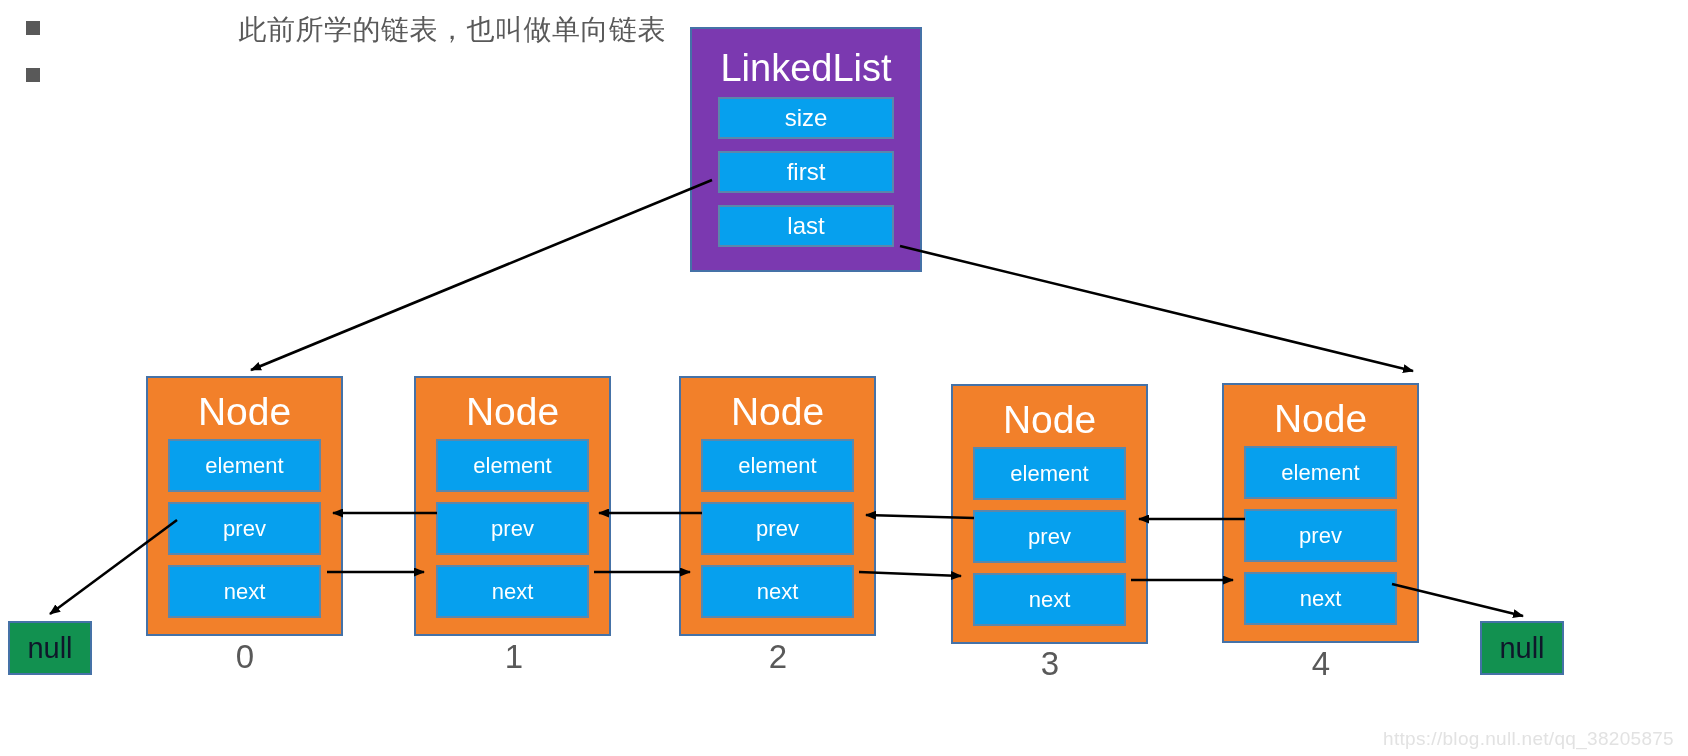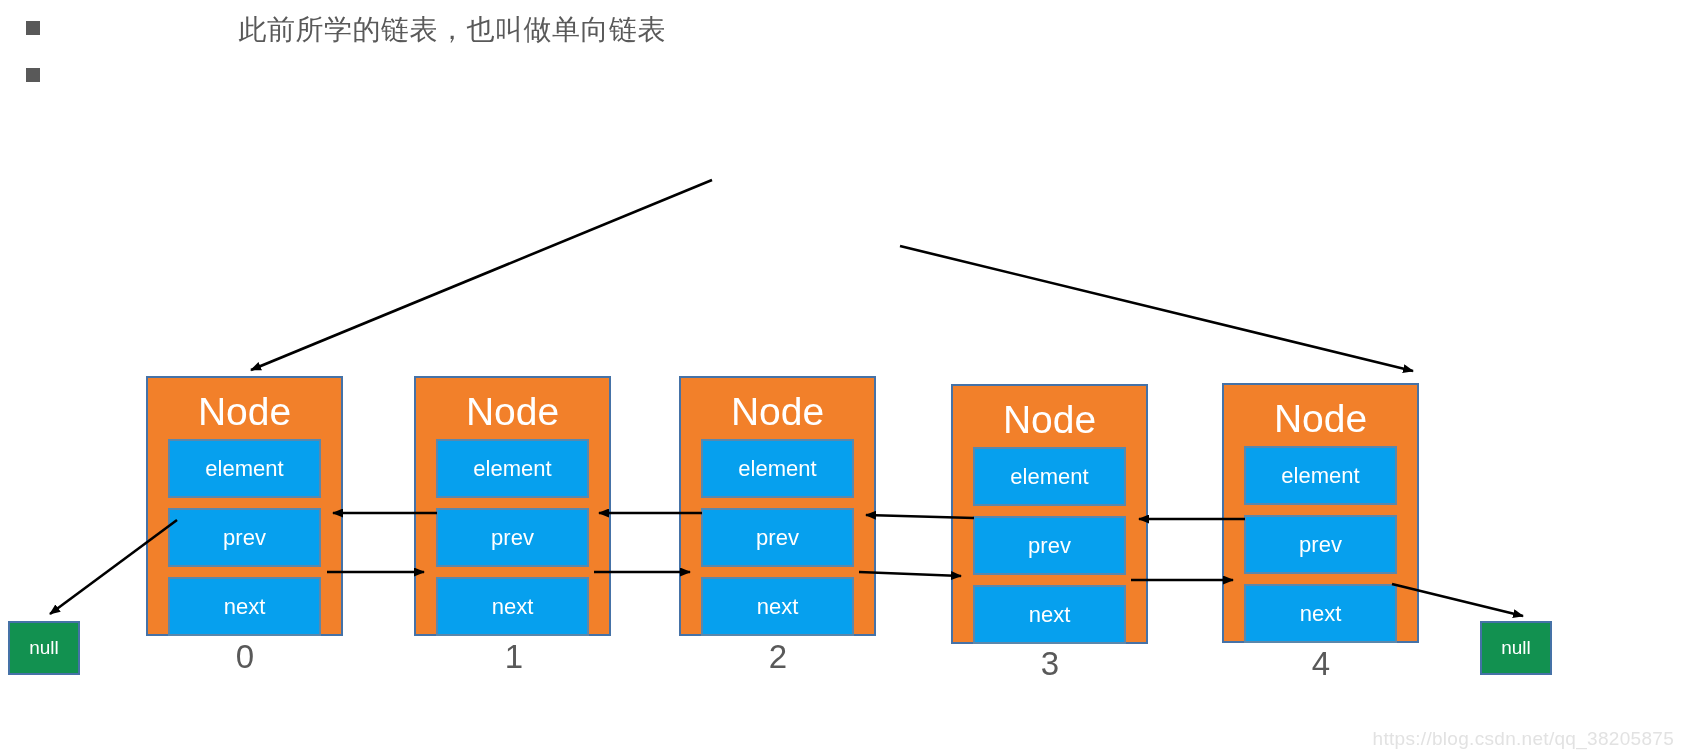--- a/index.html
+++ b/index.html
@@ -98,34 +98,34 @@
     background: #F2802A;
   }
   .node .struct-title {
     font-size: 39px;
     line-height: 1;
     padding-top: 14px;
     padding-bottom: 8px;
   }
   .node .field {
     margin: 0 20px 10px 20px;
-    height: 59px;
+    height: 53px;
     font-size: 22px;
   }
 
   
   .nullbox {
     position: absolute;
     box-sizing: border-box;
-    width: 72px;
+    width: 84px;
     height: 54px;
     background: #129150;
     border: 2px solid #4572a7;
-    color: #ffffff;
-    font-size: 19px;
+    color: #0f172a;
+    font-size: 29px;
     display: flex;
     align-items: center;
     justify-content: center;
   }
 
   
   .index-label {
     position: absolute;
     font-size: 33px;
     color: #595959;
@@ -161,20 +161,26 @@
   <div class="bullets">
     <div class="bullet-row">
       <span class="bullet-mark"></span>
       <span class="bullet-text">此前所学的链表，也叫做单向链表</span>
     </div>
     <div class="bullet-row">
       <span class="bullet-mark"></span>
     </div>
   </div>
 
+  <div class="struct linkedlist">
+    <div class="struct-title">LinkedList</div>
+    <div class="field">size</div>
+    <div class="field">first</div>
+    <div class="field">last</div>
+  </div>
 
   <div class="struct node" style="left:146px; top:376px;">
     <div class="struct-title">Node</div>
     <div class="field">element</div>
     <div class="field">prev</div>
     <div class="field">next</div>
   </div>
 
   <div class="struct node" style="left:414px; top:376px;">
     <div class="struct-title">Node</div>
@@ -262,15 +268,15 @@
 
     <g>
       <line x1="974" y1="518" x2="866" y2="515" stroke="#000000" stroke-width="2.6" marker-end="url(#ah)"></line>
     </g>
 
     <g>
       <line x1="1245" y1="519" x2="1139" y2="519" stroke="#000000" stroke-width="2.6" marker-end="url(#ah)"></line>
     </g>
   </svg>
 
-  <div class="watermark">https://blog.csdn.net/qq_38205875</div>
+  <div class="watermark">https://blog.null.net/qq_38205875</div>
 
 </div>
 
 </body></html>

